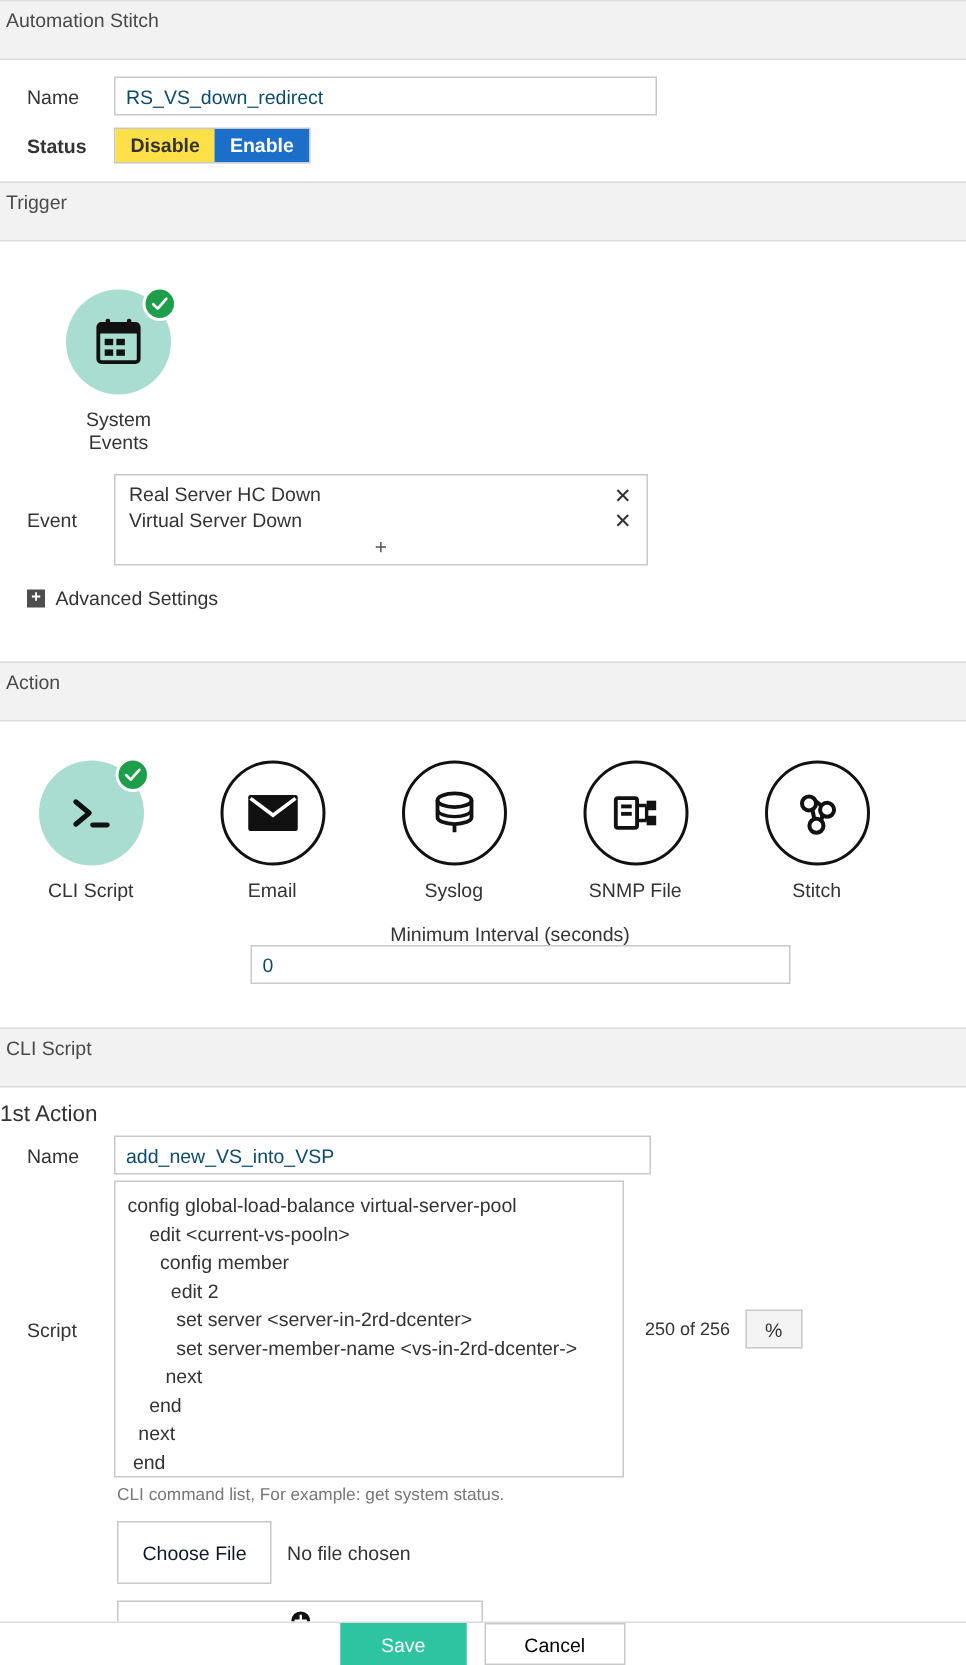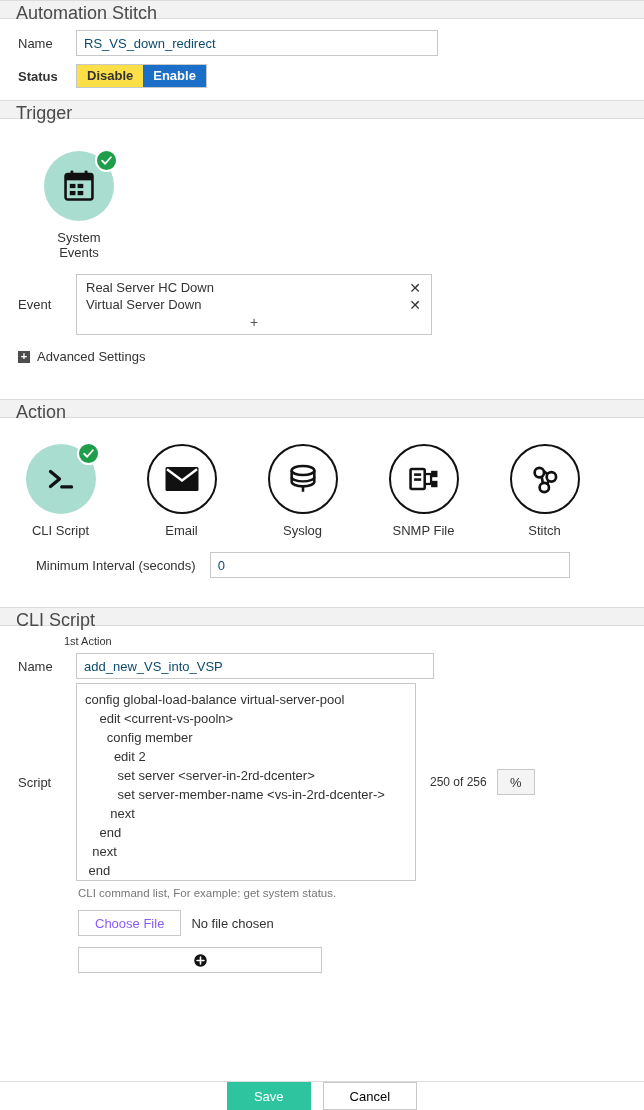--- a/index.html
+++ b/index.html
@@ -12,24 +12,24 @@
     color: #333333;
     overflow: hidden;
   }
   .page { position: relative; width: 644px; height: 1110px; background:#fff; }
 
   
   .section-bar {
     background: #f2f2f2;
     border-top: 1px solid #dcdcdc;
     border-bottom: 1px solid #dcdcdc;
-    height: 19px;
+    height: 40px;
     line-height: 25px;
-    padding-left: 16px;
-    font-size: 18px;
+    padding-left: 4px;
+    font-size: 13px;
     color: #4a4a4a;
   }
 
   
   .row { display: flex; align-items: center; padding: 6px 0 6px 18px; }
   .lbl { width: 58px; flex: 0 0 58px; font-size: 13px; color: #333; }
   .text-input {
     height: 26px;
     border: 1px solid #c8c8c8;
     background: #fff;
@@ -117,42 +117,42 @@
   .count { font-size: 12px; color: #333; margin-left: 14px; }
   .pctbox {
     margin-left: 10px; width: 38px; height: 26px; border: 1px solid #c8c8c8;
     background: #f4f4f4; display: flex; align-items: center; justify-content: center;
     font-size: 13px;
   }
   .hint { font-size: 11.5px; color: #777; padding-left: 78px; margin-top: 6px; }
 
   .file-row { display: flex; align-items: center; padding-left: 78px; margin-top: 11px; gap: 10px; }
   .btn-file {
-    border: 1px solid #c8c8c8; background: #fff; height: 26px; padding: 0 16px;
-    font-size: 13px; color: #8b5cf6; display:flex; align-items:center; cursor:pointer;
+    border: 1px solid #c8c8c8; background: #fff; height: 42px; padding: 0 16px;
+    font-size: 13px; color: #0f172a; display:flex; align-items:center; cursor:pointer;
   }
   .file-none { font-size: 13px; color: #333; }
 
   .addbar {
     margin-left: 78px; margin-top: 11px;
     width: 244px; height: 26px; border: 1px solid #c8c8c8; background: #fff;
     display: flex; align-items: center; justify-content: center; cursor: pointer;
   }
 
   
   .footer {
     position: absolute; left: 0; bottom: 0; width: 644px; height: 29px;
     border-top: 1px solid #dcdcdc; background: #fff;
     display: flex; align-items: center; justify-content: center; gap: 12px;
   }
   .btn { height: 28px; padding: 0 26px; font-size: 13px; display:flex; align-items:center; justify-content:center; cursor:pointer; }
   .btn-save { background: #2ec4a0; color: #fff; border: 1px solid #2ec4a0; }
   .btn-cancel { background: #fff; color: #000000; border: 1px solid #c8c8c8; }
 
-  .sub-label { padding-left: 18px; font-size: 11px; color: #333; margin-top: 9px; margin-left: 46px; }
+  .sub-label { font-size: 15px; color: #333; margin-top: 9px; }
 </style>
 </head>
 <body>
 
 <div class="page">
 
   <div class="section-bar">
     <span>Automation Stitch</span>
   </div>
 
@@ -298,21 +298,21 @@
             <line x1="14.4" y1="12.9" x2="13.6" y2="16.3" stroke="#111" stroke-width="1.9"></line>
             <line x1="11" y1="6.4" x2="14.2" y2="8.8" stroke="#111" stroke-width="1.9"></line>
           </svg>
         </div>
       </div>
       <div class="icon-caption">Stitch</div>
     </div>
 
   </div>
 
-  <div style="display:flex;align-items:center;padding-left:36px;margin-top:14px;">
+  <div style="display:flex;align-items:center;padding-left:36px;margin-top:14px;flex-direction:column;">
     <div style="font-size:13px;color:#333;">Minimum Interval (seconds)</div>
     <input class="text-input" style="width: 360px; margin-left: 14px;" type="text" value="0">
   </div>
 
   <div style="height:29px;"></div>
 
   <div class="section-bar">
     <span>CLI Script</span>
   </div>
 

